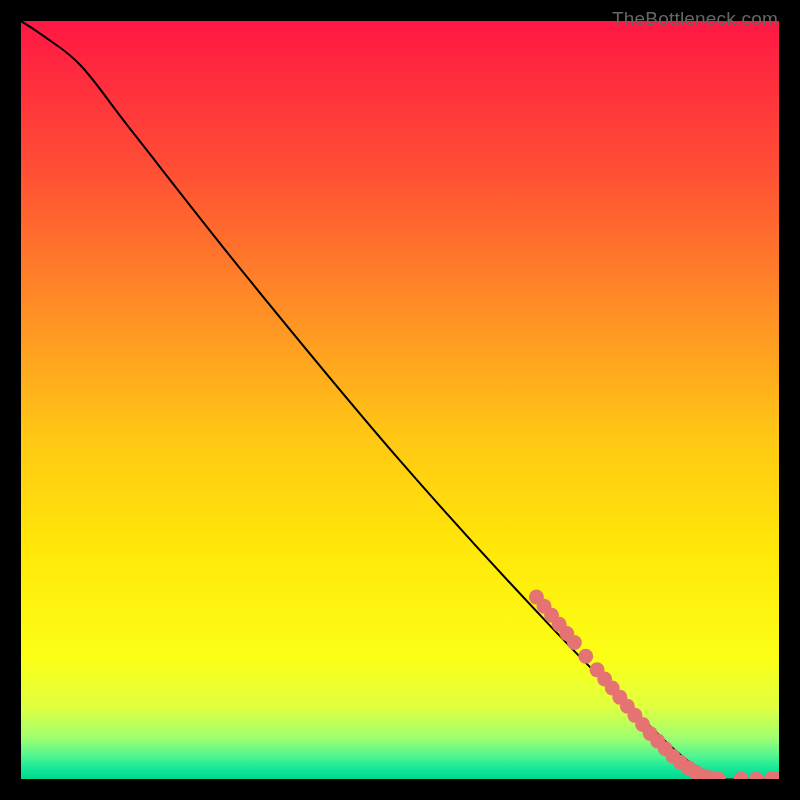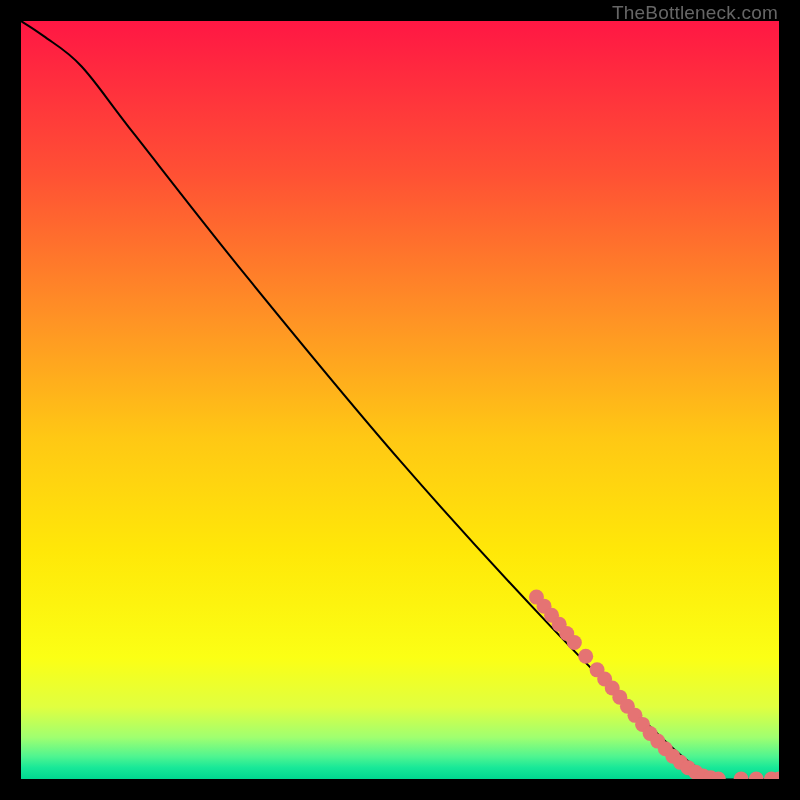--- a/index.html
+++ b/index.html
@@ -14,21 +14,21 @@
   .frame {
     position: absolute;
     left: 21px;
     top: 21px;
     width: 758px;
     height: 758px;
     background: #000;
   }
   .attribution {
     position: absolute;
-    top: 2px;
+    top: 8px;
     right: 22px;
     color: #666;
     font-size: 19px;
     letter-spacing: 0.2px;
   }
   svg {
     position: absolute;
     left: 21px;
     top: 21px;
   }

